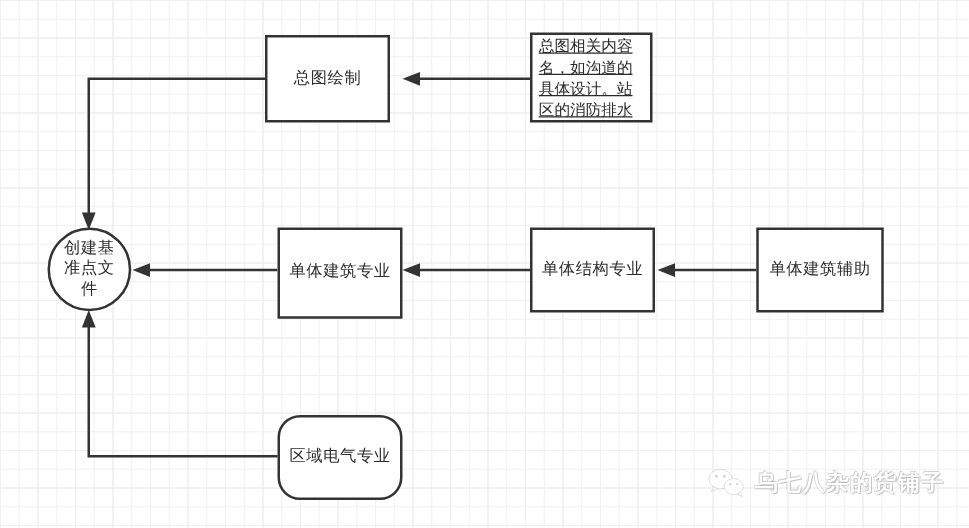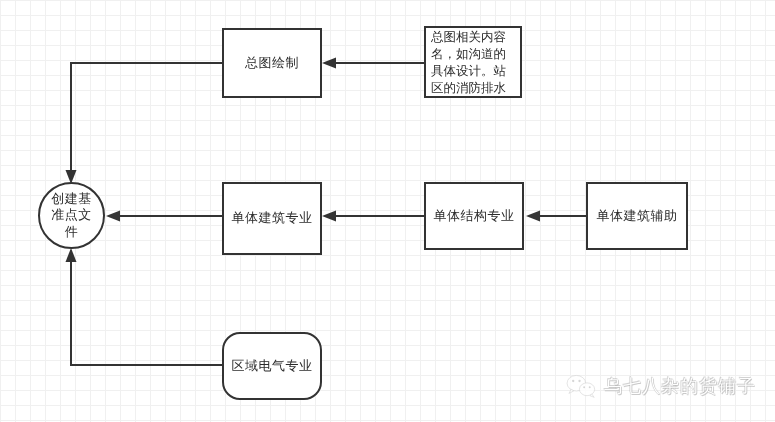--- a/index.html
+++ b/index.html
@@ -42,20 +42,21 @@
     letter-spacing: 0.5px;
     line-height: 1.3;
   }
   .node-note {
     font-size: 12.5px;
     line-height: 1.38;
     text-align: left;
     padding: 3px 5px;
     align-items: center;
     justify-content: flex-start;
+    text-decoration: underline;
   }
   .node-note .note-text {
     width: 84px;
     word-break: break-all;
   }
   .node-circle {
     border-radius: 50%;
     font-size: 13px;
     line-height: 1.25;
     letter-spacing: 0.5px;
@@ -78,20 +79,21 @@
     fill: #333333;
   }
   #watermark {
     position: absolute;
     left: 566px;
     top: 373px;
     display: flex;
     align-items: center;
     gap: 8px;
     pointer-events: none;
+    font-weight: bold;
   }
   #watermark .wm-text {
     font-size: 18px;
     color: #ffffff;
     text-shadow:
       0 0 1px rgba(150,150,150,0.85),
       0.7px 0.7px 0 rgba(170,170,170,0.55),
       -0.7px -0.7px 0 rgba(170,170,170,0.45);
     letter-spacing: 1px;
     white-space: nowrap;
@@ -137,37 +139,37 @@
     <g>
       <path class="edge-path" d="M 222 365 L 71 365 L 71 258"></path>
       <polygon class="arrow-head" points="71,248 65.5,262 76.5,262"></polygon>
     </g>
   </svg>
 
   <div class="node node-circle" style="left:38px; top:182px; width:67px; height:67px;">
     <span>创建基准点文件</span>
   </div>
 
-  <div class="node node-box" style="left:222px; top:28px; width:100px; height:70px;">
+  <div class="node node-box" style="left:212px; top:28px; width:100px; height:70px;">
     <span>总图绘制</span>
   </div>
 
   <div class="node node-note" style="left:424px; top:26px; width:98px; height:72px;">
     <span class="note-text">总图相关内容名，如沟道的具体设计。站区的消防排水</span>
   </div>
 
   <div class="node node-box" style="left:222px; top:182px; width:100px; height:73px;">
     <span>单体建筑专业</span>
   </div>
 
   <div class="node node-box" style="left:424px; top:182px; width:100px; height:68px;">
     <span>单体结构专业</span>
   </div>
 
-  <div class="node node-box" style="left:586px; top:182px; width:102px; height:68px;">
+  <div class="node node-box" style="left:605px; top:182px; width:102px; height:68px;">
     <span>单体建筑辅助</span>
   </div>
 
   <div class="node node-box" style="left:222px; top:332px; width:100px; height:68px;border-radius:18px;">
     <span>区域电气专业</span>
   </div>
 
   <div id="watermark">
     <span class="wm-icon">
       <svg viewBox="0 0 32 28" width="30" height="26" xmlns="http://www.w3.org/2000/svg">

